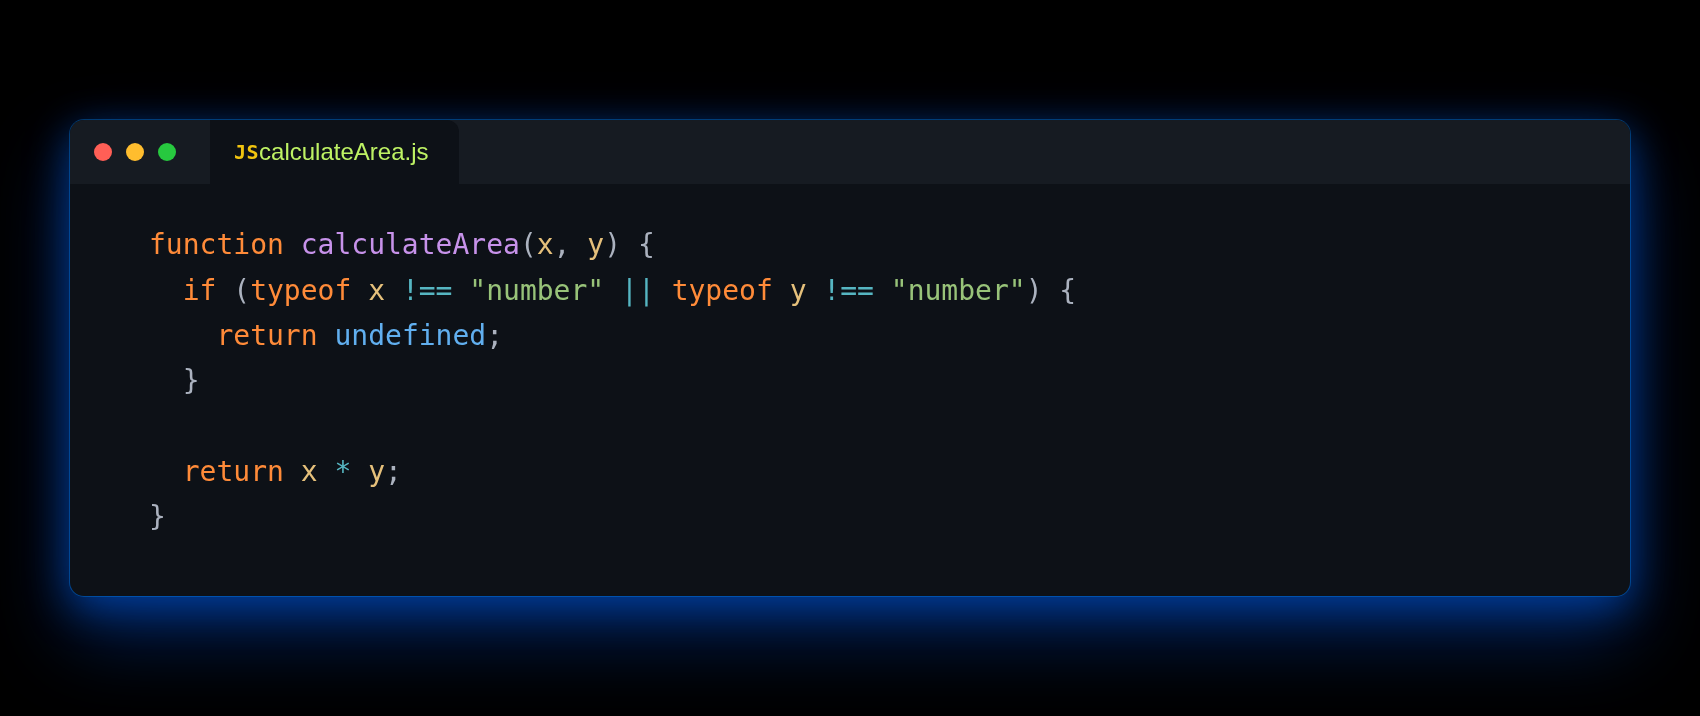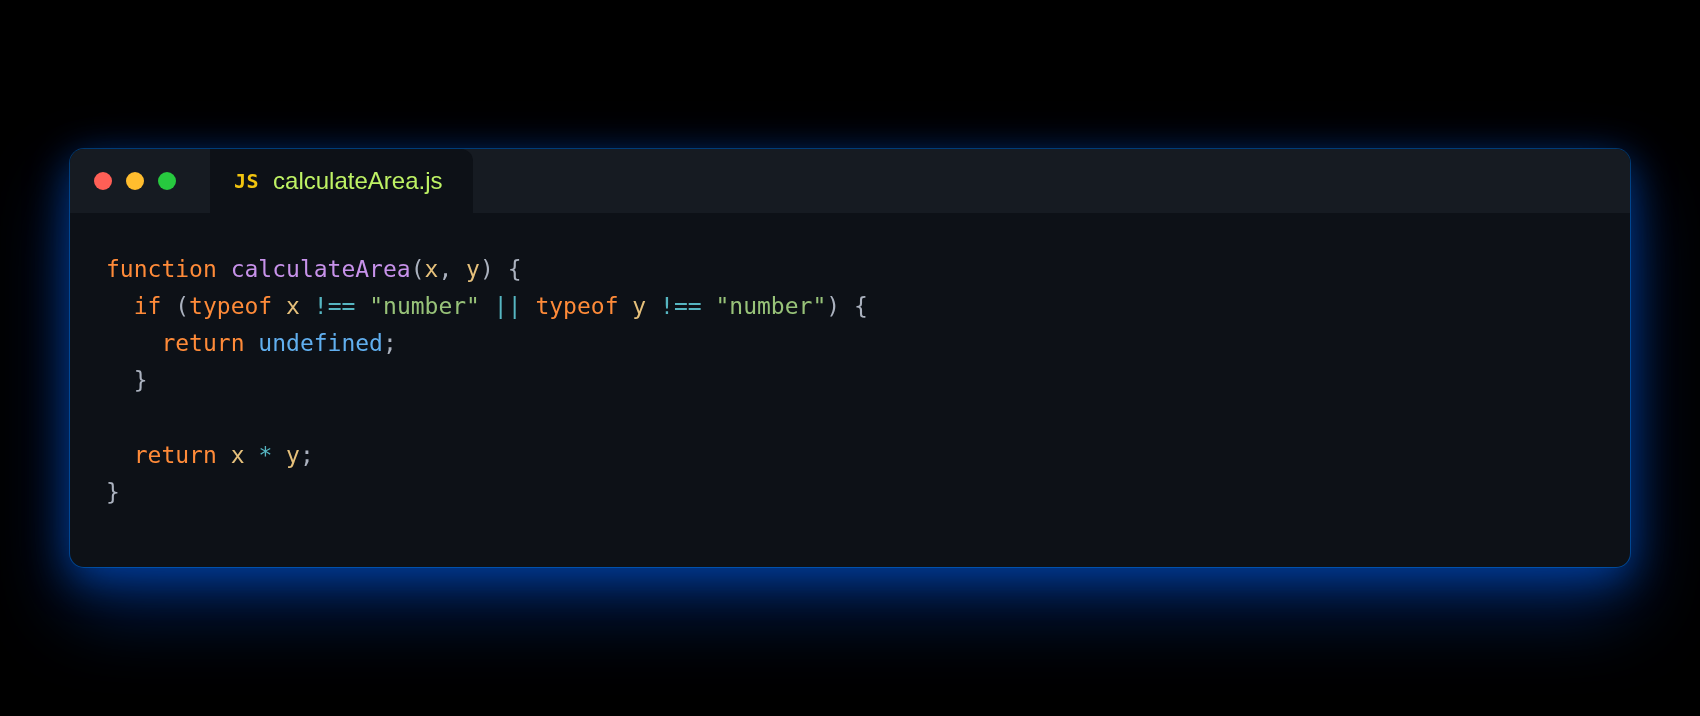--- a/index.html
+++ b/index.html
@@ -36,21 +36,20 @@
   }
   .dot {
     width: 18px; height: 18px; border-radius: 50%;
   }
   .dot.red    { background: #ff5f56; }
   .dot.yellow { background: #ffbd2e; }
   .dot.green  { background: #27c93f; }
   .tab {
     display: flex;
     align-items: center;
-    gap: 14px;
     padding: 0 30px 0 24px;
     background: #0d1117;
     border-top-left-radius: 0;
     border-top-right-radius: 12px;
     margin-left: 10px;
   }
   .js-badge {
     font-weight: 700;
     font-size: 20px;
     color: #f1c40f;
@@ -58,25 +57,26 @@
   }
   .tab-title {
     color: #bef264;
     font-size: 24px;
     font-family: -apple-system, BlinkMacSystemFont, "Segoe UI", sans-serif;
   }
   .code-area {
     padding: 38px 36px 56px 36px;
   }
   pre.code {
-    font-size: 23px;
+    font-size: 28px;
     line-height: 1.62;
     color: #c9d1d9;
     white-space: pre;
     font-family: ui-monospace, "SF Mono", Menlo, Monaco, Consolas, monospace;
+    margin-left: 43px;
   }
   .tok-keyword  { color: #ff8b39; }
   .tok-funcname { color: #c792ea; }
   .tok-param    { color: #e5c07b; }
   .tok-punct    { color: #abb2bf; }
   .tok-operator { color: #56b6c2; }
   .tok-string   { color: #98c379; }
   .tok-builtin  { color: #61afef; }
   .tok-ident    { color: #e5c07b; }
 </style>

